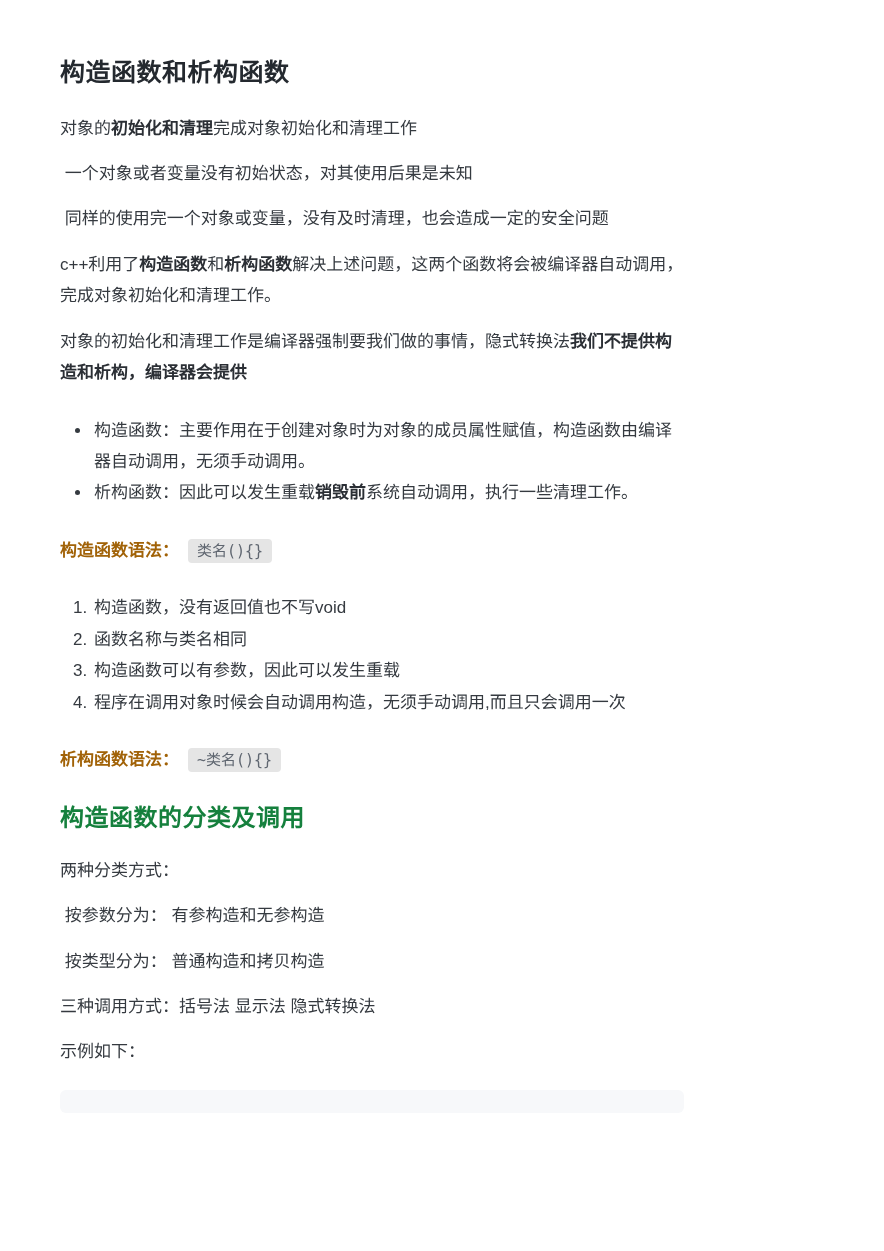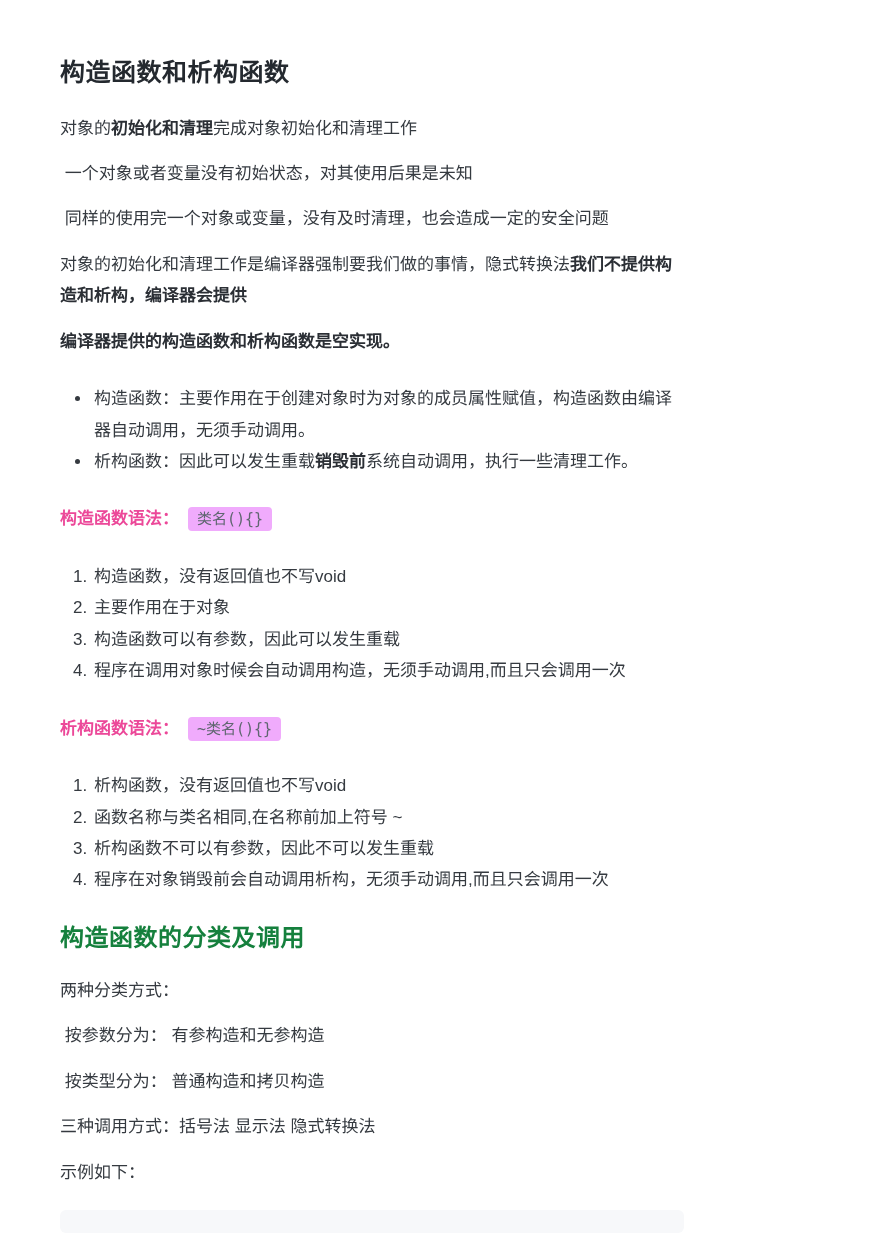--- a/index.html
+++ b/index.html
@@ -40,26 +40,26 @@
     margin: 26px 0;
     padding-left: 32px;
   }
   ul.doc-ul li, ol.doc-ol li {
     line-height: 1.85;
     padding-left: 2px;
   }
   p.syntax-line {
     margin: 16px 0;
   }
-  p.syntax-line strong { color: #ec4899; }
+  p.syntax-line strong { color: #a16207; }
   code.inline-code {
     font-family: "DejaVu Sans Mono", "Liberation Mono", monospace;
     font-size: 15px;
     color: #5f6670;
-    background: #f0abfc;
+    background: #e5e5e5;
     border-radius: 4px;
     padding: 3px 9px;
     margin-left: 9px;
   }
   .code-block {
     margin-top: 22px;
     background: #f7f8fa;
     border-radius: 6px;
     padding: 12px 18px 11px 18px;
   }
@@ -70,47 +70,41 @@
 <div class="page">
 
   <h1 class="doc-h1">构造函数和析构函数</h1>
 
   <p class="doc-p"><span>对象的</span><strong>初始化和清理</strong><span>完成对象初始化和清理工作</span></p>
 
   <p class="doc-p"> 一个对象或者变量没有初始状态，对其使用后果是未知</p>
 
   <p class="doc-p"> 同样的使用完一个对象或变量，没有及时清理，也会造成一定的安全问题</p>
 
+  <p class="doc-p"><span>c++利用了</span><strong>构造函数</strong><span>和</span><strong>析构函数</strong><span>解决上述问题，这两个函数将会被编译器自动调用，完成对象初始化和清理工作。</span></p>
 
   <p class="doc-p"><span>对象的初始化和清理工作是编译器强制要我们做的事情，隐式转换法</span><strong>我们不提供构造和析构，编译器会提供</strong></p>
 
-  <p class="doc-p"><strong>编译器提供的构造函数和析构函数是空实现。</strong></p>
 
   <ul class="doc-ul">
     <li><span>构造函数：主要作用在于创建对象时为对象的成员属性赋值，构造函数由编译器自动调用，无须手动调用。</span></li>
     <li><span>析构函数：因此可以发生重载</span><strong>销毁前</strong><span>系统自动调用，执行一些清理工作。</span></li>
   </ul>
 
   <p class="doc-p syntax-line"><strong>构造函数语法：</strong><code class="inline-code">类名(){}</code></p>
 
   <ol class="doc-ol">
     <li>构造函数，没有返回值也不写void</li>
-    <li>主要作用在于对象</li>
+    <li>函数名称与类名相同</li>
     <li>构造函数可以有参数，因此可以发生重载</li>
     <li>程序在调用对象时候会自动调用构造，无须手动调用,而且只会调用一次</li>
   </ol>
 
   <p class="doc-p syntax-line"><strong>析构函数语法：</strong><code class="inline-code">~类名(){}</code></p>
 
-  <ol class="doc-ol">
-    <li>析构函数，没有返回值也不写void</li>
-    <li>函数名称与类名相同,在名称前加上符号 ~</li>
-    <li>析构函数不可以有参数，因此不可以发生重载</li>
-    <li>程序在对象销毁前会自动调用析构，无须手动调用,而且只会调用一次</li>
-  </ol>
 
   <h2 class="doc-h2">构造函数的分类及调用</h2>
 
   <p class="doc-p">两种分类方式：</p>
 
   <p class="doc-p"> 按参数分为： 有参构造和无参构造</p>
 
   <p class="doc-p"> 按类型分为： 普通构造和拷贝构造</p>
 
   <p class="doc-p">三种调用方式：括号法 显示法 隐式转换法</p>

